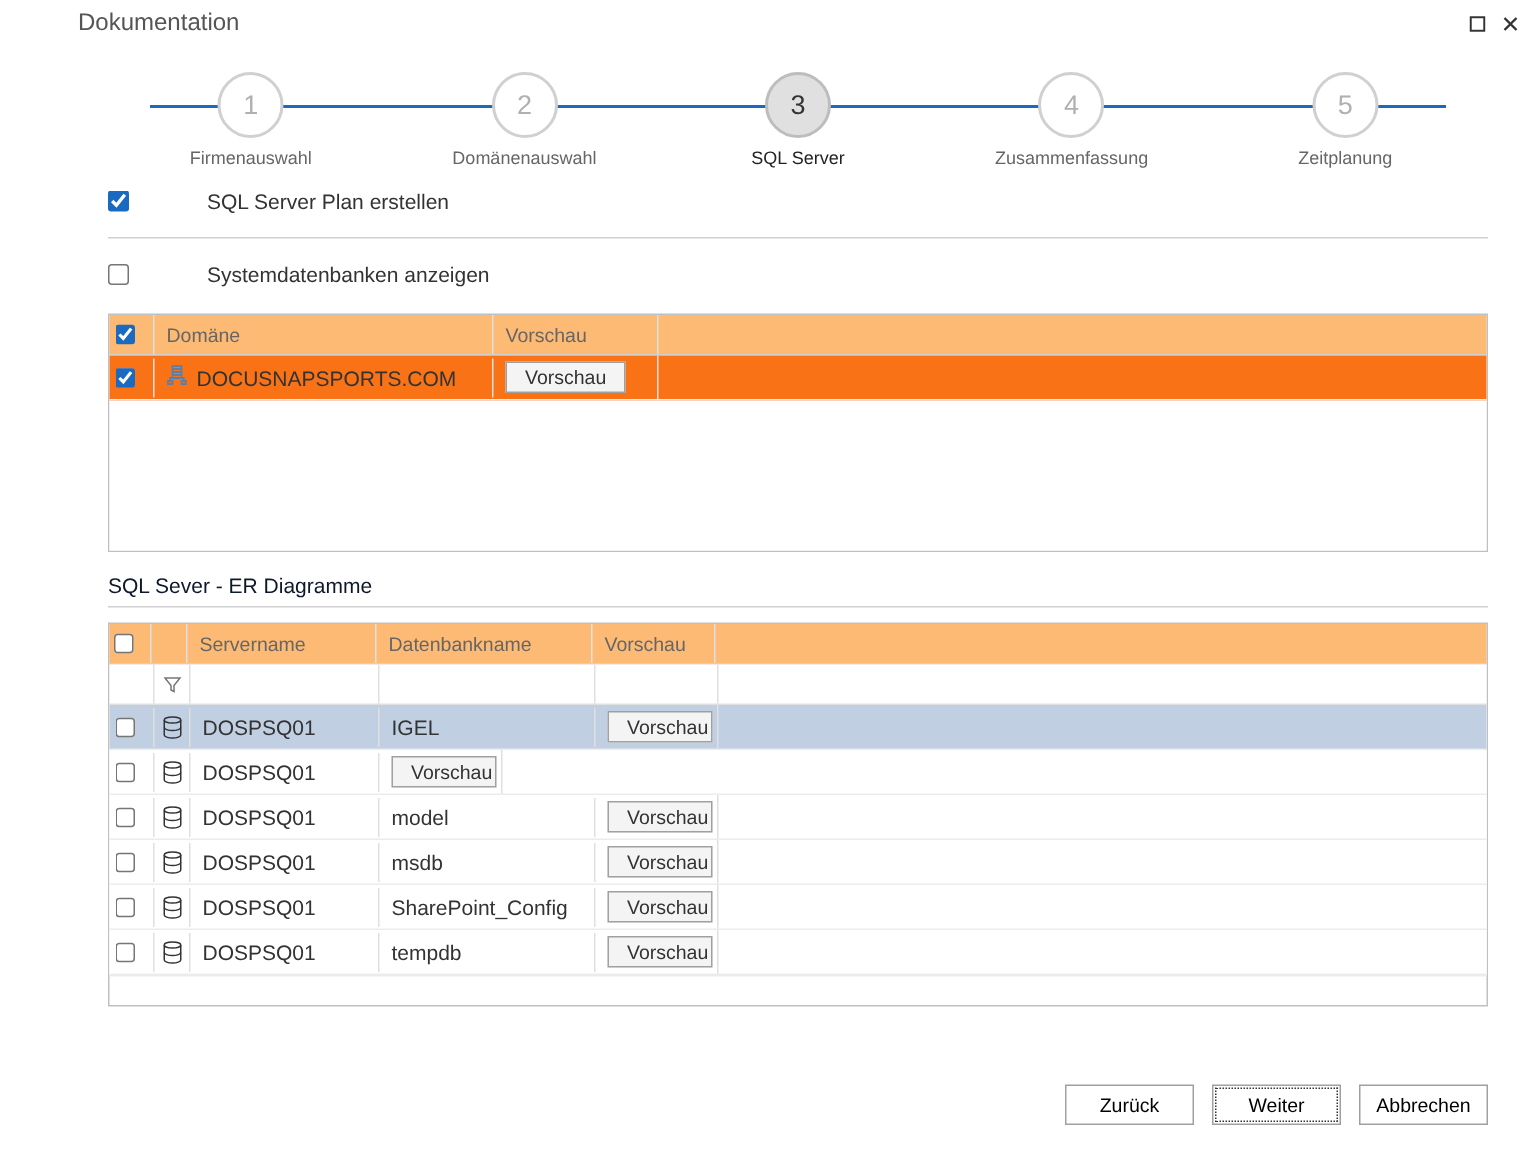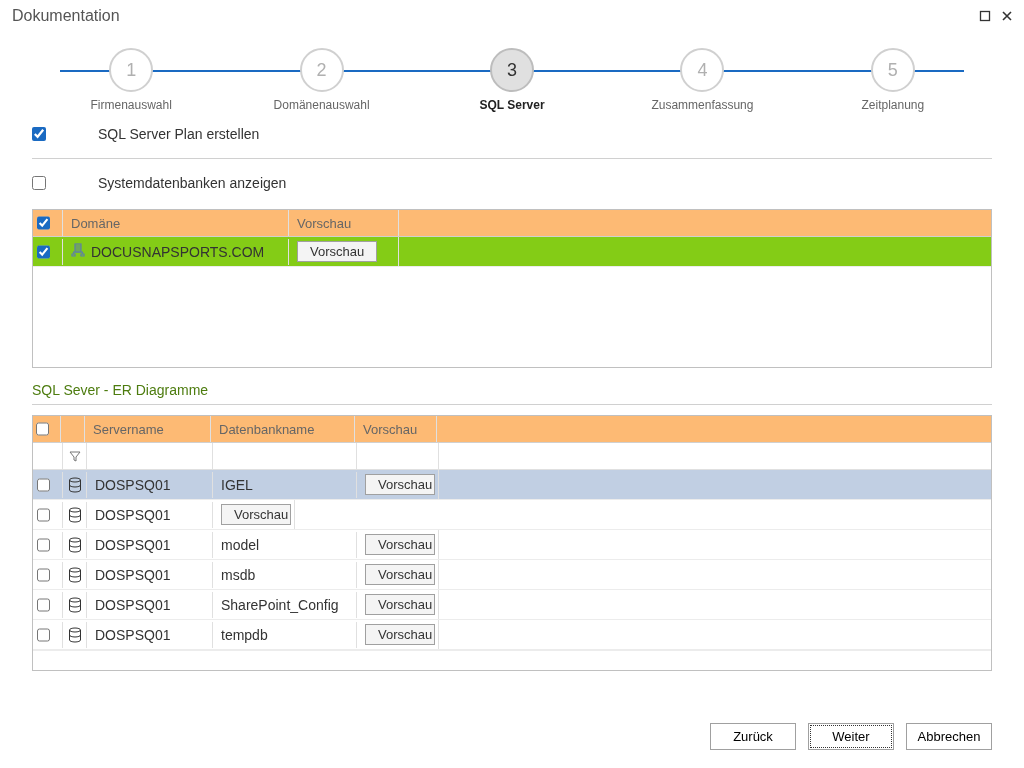--- a/index.html
+++ b/index.html
@@ -1,49 +1,49 @@
 <!DOCTYPE html>
 <html><head>
 <meta charset="utf-8">
 <style>
   * { box-sizing: border-box; margin: 0; padding: 0; }
   body { background: #fff; font-family: "Segoe UI", Arial, sans-serif; font-size: 14px; color: #333; width: 1024px; height: 768px; overflow: hidden; }
-  .window { width: 1024px; height: 768px; display: flex; flex-direction: column; }
+  .window { width: 1024px; height: 768px; display: flex; flex-direction: column; padding-left: 40px; }
 
   
   .titlebar { display: flex; align-items: center; height: 32px; padding: 0 6px 0 12px; }
   .titlebar-title { font-size: 16px; color: #555; flex: 1; font-weight: 400; }
   .titlebar-btn { width: 22px; height: 22px; display: flex; align-items: center; justify-content: center; cursor: pointer; }
   .titlebar-btn svg { width: 12px; height: 12px; }
 
   
   .wizard { display: flex; align-items: center; padding: 16px 36px 14px 36px; position: relative; }
   .wizard .step { flex: 1; display: flex; flex-direction: column; align-items: center; position: relative; }
   .wizard .circle { width: 44px; height: 44px; border-radius: 50%; border: 2px solid #d0d0d0; background: #fff; color: #b0b0b0; display: flex; align-items: center; justify-content: center; font-size: 18px; z-index: 2; }
   .wizard .step.active .circle { background: #e0e0e0; border-color: #bdbdbd; color: #333; }
   .wizard .label { margin-top: 6px; font-size: 12px; color: #666; }
-  .wizard .step.active .label { color: #222; font-weight: 700; }
+  .wizard .step.active .label { color: #222; font-weight: 400; }
   .wizard .line { position: absolute; top: 38px; left: 60px; right: 60px; height: 2px; background: #1a6ac2; z-index: 1; }
 
   
   .content { flex: 1; padding: 0 32px; display: flex; flex-direction: column; }
   .checkbox-row { display: flex; align-items: center; margin-bottom: 10px; gap: 44px; }
   .checkbox-row input[type=checkbox], .cb { width: 14px; height: 14px; margin-right: 8px; accent-color: #1a6ac2; cursor: pointer; }
   .hr { border: none; border-top: 1px solid #d0d0d0; margin: 6px 0 16px 0; }
-  .section-title { margin-top: 14px; font-size: 14px; color: #4d7c0f; }
+  .section-title { margin-top: 14px; font-size: 14px; color: #0f172a; }
 
   
   .grid { border: 1px solid #c0c0c0; width: 100%; margin-top: 8px; }
   .grid-header, .grid-row, .grid-filter { display: flex; align-items: center; }
   .grid-header { background: #fdba74; border-bottom: 1px solid #d0d0d0; }
   .grid-header .cell, .grid-row .cell, .grid-filter .cell { padding: 4px 8px; border-right: 1px solid #e0e0e0; min-height: 26px; display: flex; align-items: center; }
   .grid-header .cell { color: #666; font-size: 13px; }
   .grid-header .cell:last-child, .grid-row .cell:last-child, .grid-filter .cell:last-child { border-right: none; flex: 1; }
   .grid-row { border-bottom: 1px solid #ececec; background: #fff; }
-  .grid-row.selected { background: #84cc16; }
+  .grid-row.selected { background: #f97316; }
   .grid-row.selected2 { background: #c1cfe3; }
   .grid-filter { border-bottom: 1px solid #e0e0e0; background: #fff; }
   .grid-body { background: #fff; }
   .grid-empty { height: 100px; }
 
   .col-check { width: 30px; justify-content: center; }
   .col-icon  { width: 24px; justify-content: center; padding: 0 !important; }
 
   
   .t1 .col-domain { width: 226px; }

